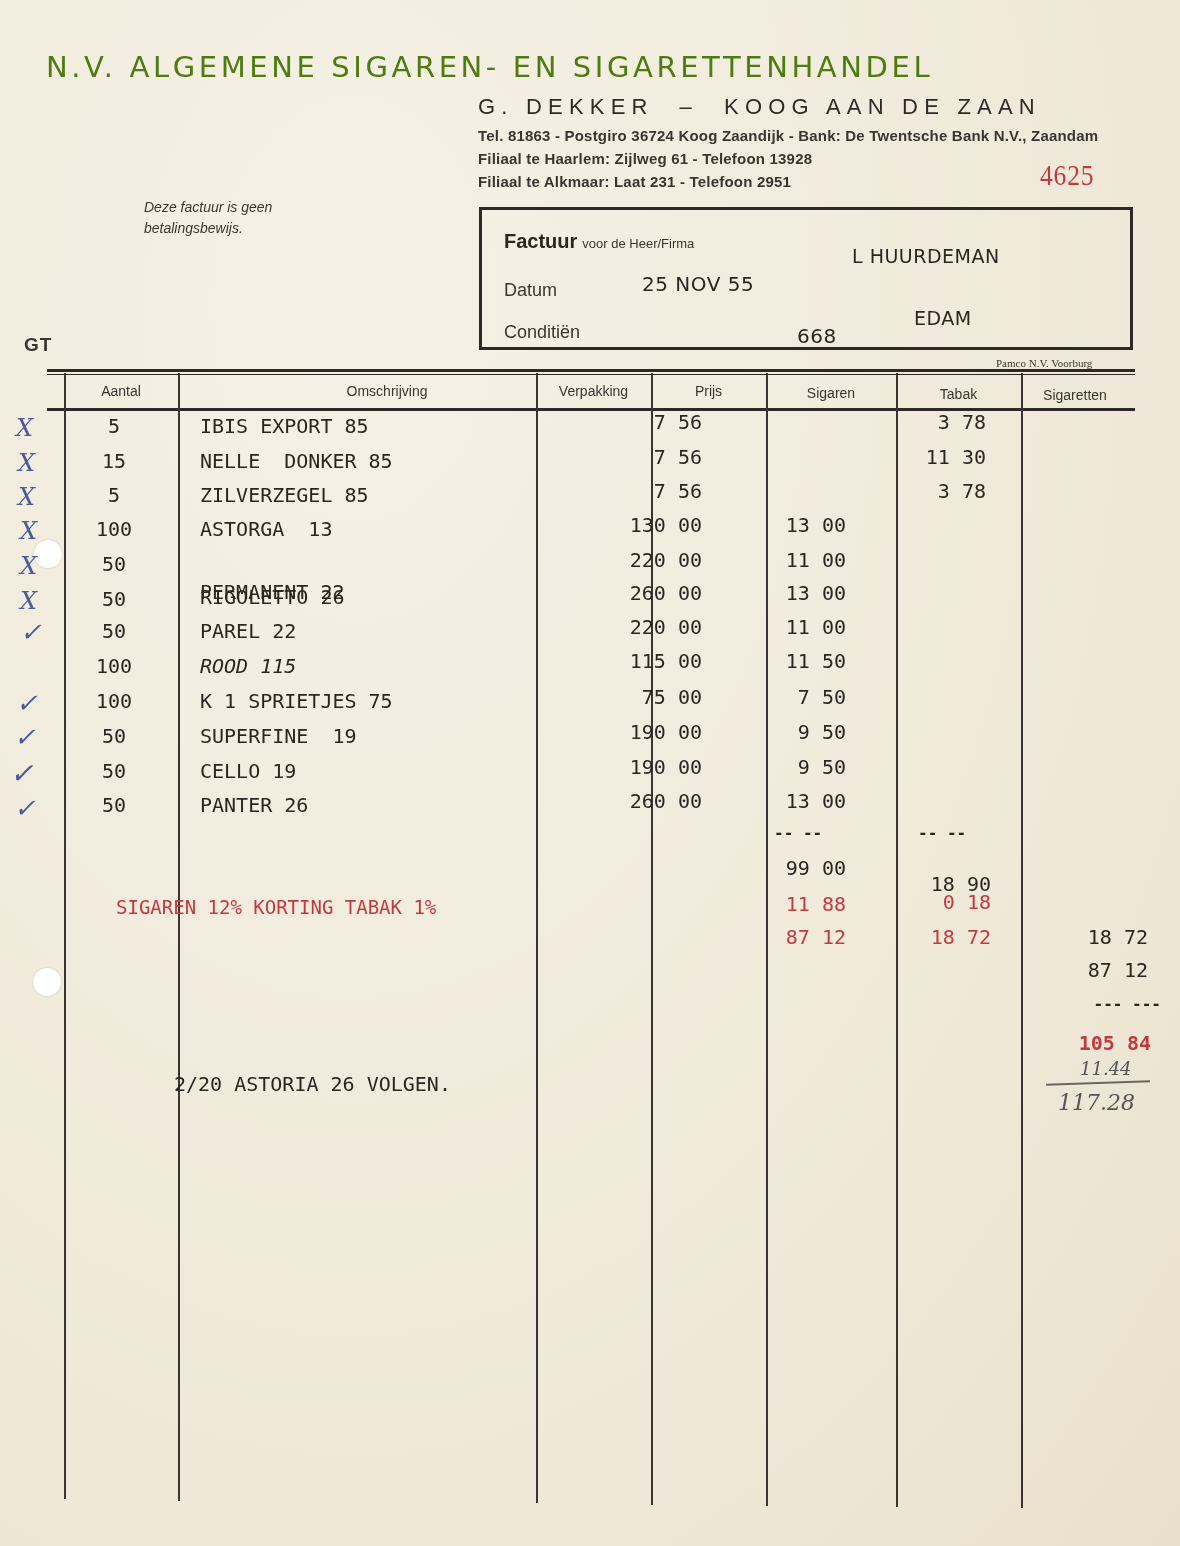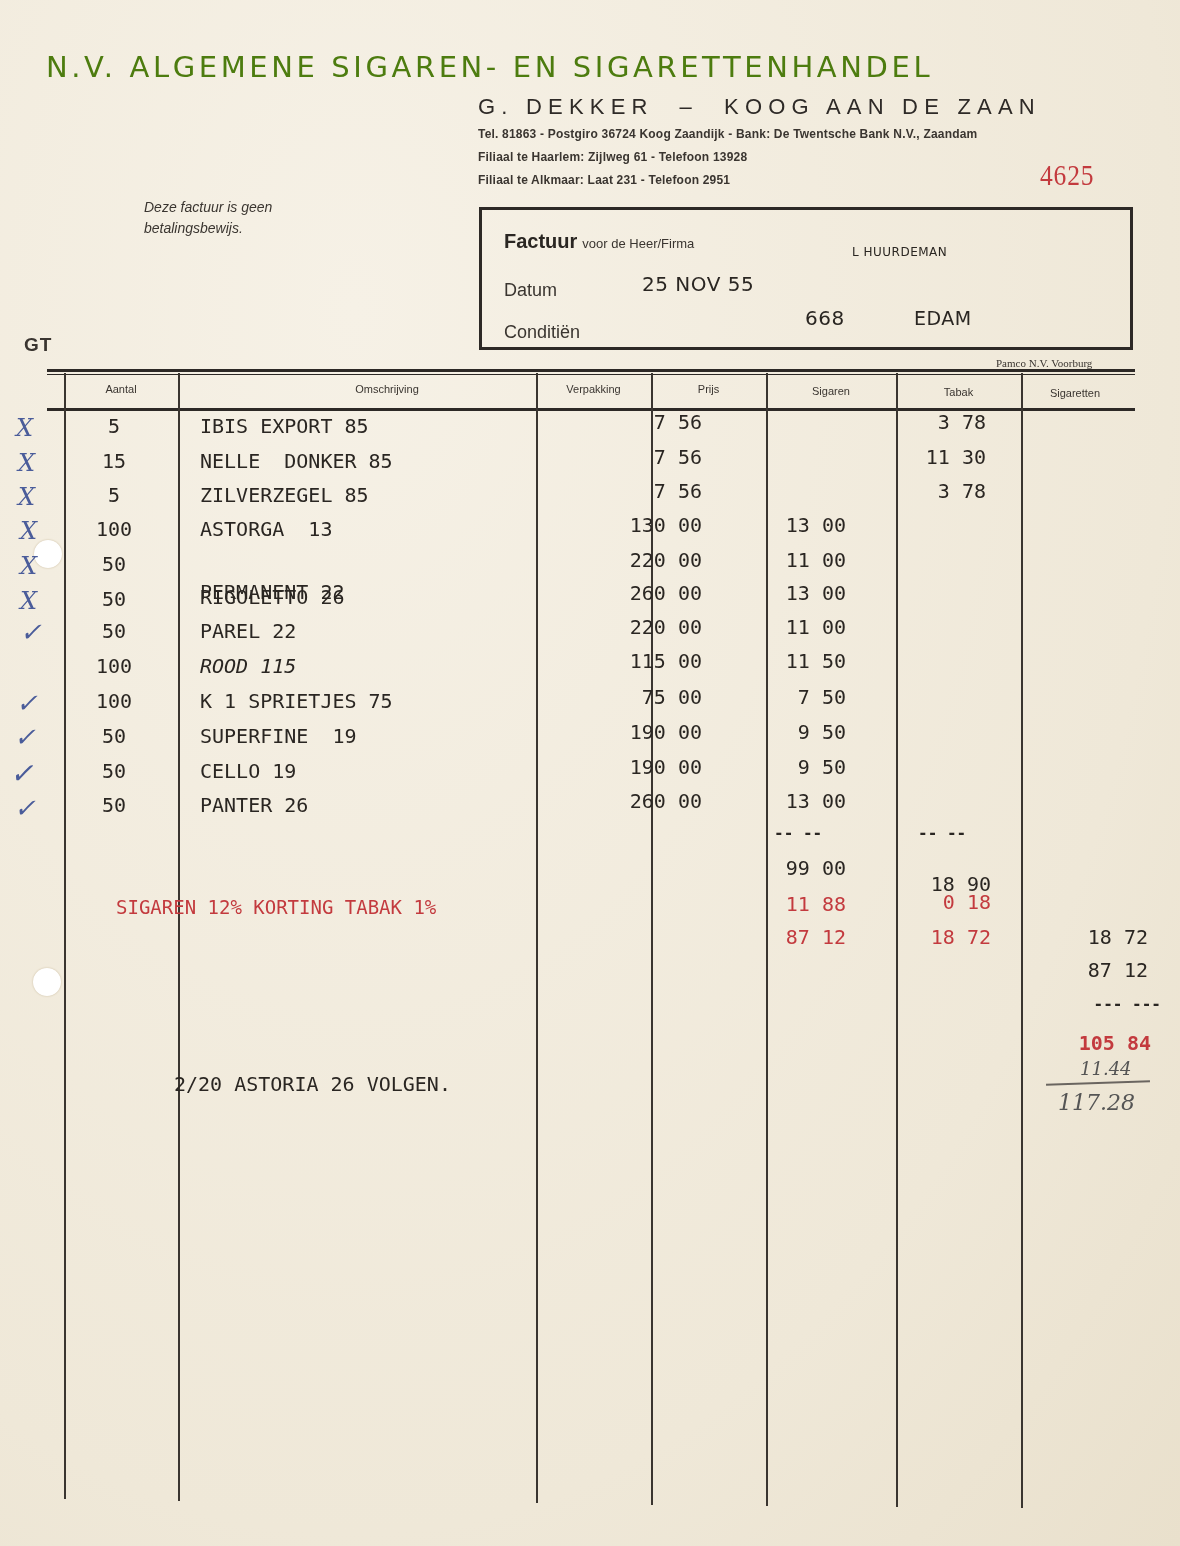--- a/index.html
+++ b/index.html
@@ -12,40 +12,40 @@
   }
   .abs { position: absolute; }
   .title {
     left: 46px; top: 50px; font-size: 29px; font-weight: normal; letter-spacing: 3.6px;
     color: #4d7c0f; white-space: nowrap; font-family: "DejaVu Sans", sans-serif;
   }
   .subtitle {
     left: 478px; top: 94px; font-size: 22px; letter-spacing: 6.2px; color: #2e2a27; white-space: nowrap;
   }
   .subtitle .dash { margin: 0 26px; }
-  .info { left: 478px; font-size: 12px; font-weight: bold; color: #3a3530; white-space: nowrap; letter-spacing: 0.2px; }
+  .info { left: 478px; font-size: 15px; font-weight: bold; color: #3a3530; white-space: nowrap; letter-spacing: 0.2px; }
   .invno {
     left: 1040px; top: 158px; font-size: 30px; color: #c33a3e;
     font-family: "Liberation Serif", serif; letter-spacing: 1px; transform: scaleX(0.85); transform-origin: left;
   }
   .notice { left: 144px; top: 197px; font-size: 14px; font-style: italic; color: #3a3530; line-height: 21px; }
   .box {
     left: 479px; top: 207px; width: 654px; height: 143px;
     border: 3px solid #2d2926; box-sizing: border-box;
   }
   .box .lbl { position: absolute; font-size: 18px; color: #3a3530; }
   .box .factuur { font-weight: bold; font-size: 20px; color: #2a2622; }
   .box .small { font-size: 13px; font-weight: normal; color: #3a3530; }
   .tw { font-family: "DejaVu Sans Mono", "Liberation Mono", monospace; color: #2a2622; }
   .box .val { position: absolute; font-size: 20px; font-family: "DejaVu Sans", sans-serif; letter-spacing: 0.5px; }
   .gt { left: 24px; top: 334px; font-size: 19px; font-weight: bold; color: #3a3530; letter-spacing: 1px; }
   .printer { left: 996px; top: 357px; font-size: 11px; font-family: "Liberation Serif", serif; color: #3a3530; }
   .hline { background: #2d2926; }
   .vline { position: absolute; width: 1.5px; background: #3a3530; top: 373px; }
-  .colhead { position: absolute; top: 383px; font-size: 11px; color: #3a3530; text-align: center; }
+  .colhead { position: absolute; top: 383px; font-size: 14px; color: #3a3530; text-align: center; }
   .cell { position: absolute; font-family: "DejaVu Sans Mono", "Liberation Mono", monospace; font-size: 20px; color: #2a2622; white-space: pre; }
   .red { color: #c33a3e; }
   .pen { color: #4a5c9a; font-family: "DejaVu Serif", serif; font-style: italic; }
   .pencil { color: #555; font-family: "DejaVu Serif", serif; font-style: italic; }
   .hole { position: absolute; width: 28px; height: 28px; border-radius: 50%; background: #fff; box-shadow: 0 0 2px #c8b89a; }
 </style>
 </head>
 <body>
 
 <div class="abs title">N.V. ALGEMENE SIGAREN- EN SIGARETTENHANDEL</div>
@@ -60,25 +60,25 @@
 <div class="abs notice">
   <div>Deze factuur is geen</div>
   <div>betalingsbewijs.</div>
 </div>
 
 <div class="abs box">
   <div class="lbl" style="left:22px; top:20px;">
     <span class="factuur">Factuur</span>
     <span class="small">voor de Heer/Firma</span>
   </div>
-  <div class="val tw" style="left:370px; top:35px; font-size:12px;">L HUURDEMAN</div>
+  <div class="val tw" style="left:370px; top:35px; font-size:19px;">L HUURDEMAN</div>
   <div class="lbl" style="left:22px; top:70px;">Datum</div>
   <div class="val tw" style="left:160px; top:62px;">25 NOV 55</div>
   <div class="lbl" style="left:22px; top:112px;">Conditiën</div>
-  <div class="val tw" style="left:315px; top:96px;margin-left:8px;">668</div>
+  <div class="val tw" style="left:315px; top:114px;">668</div>
   <div class="val tw" style="left:432px; top:97px; font-size:19px;">EDAM</div>
 </div>
 
 <div class="abs gt">GT</div>
 <div class="abs printer">Pamco N.V. Voorburg</div>
 
 <div class="abs hline" style="left:47px; top:369px; width:1088px; height:3px;"></div>
 <div class="abs hline" style="left:47px; top:374px; width:1088px; height:1px;"></div>
 <div class="abs hline" style="left:47px; top:408px; width:1088px; height:2.5px;"></div>
 

